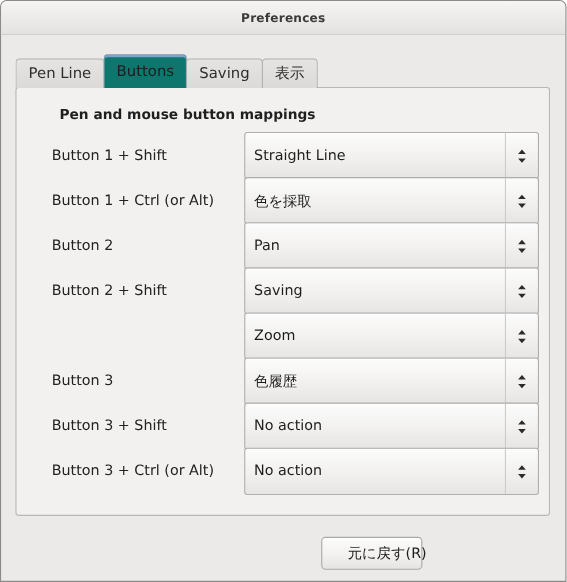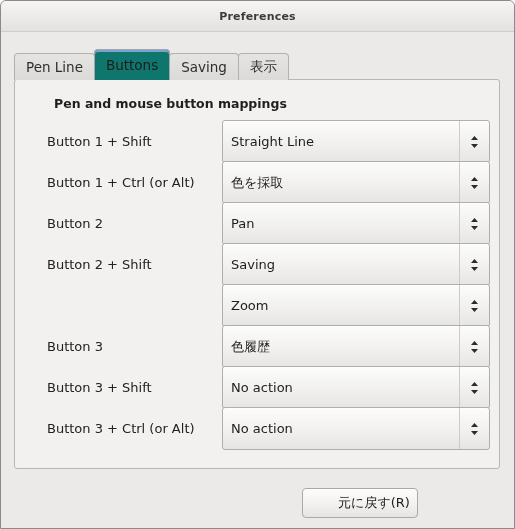--- a/index.html
+++ b/index.html
@@ -181,21 +181,21 @@
     border-radius: 4px;
     display: flex;
     align-items: center;
     justify-content: center;
     font-size: 13px;
     color: #1d1d1d;
     box-shadow: 0 1px 0 rgba(255,255,255,.8) inset;
     white-space: nowrap;
   }
 
-  .btn-revert { left: 301px; width: 116px; padding-left: 28px; }
+  .btn-revert { left: 291px; width: 92px; padding-left: 28px; }
   .btn-ok     { left: 406px; width: 104px; }
 </style>
 </head>
 <body>
 
 <div class="window">
 
   <div class="titlebar">
     <span class="titlebar-text">Preferences</span>
   </div>

